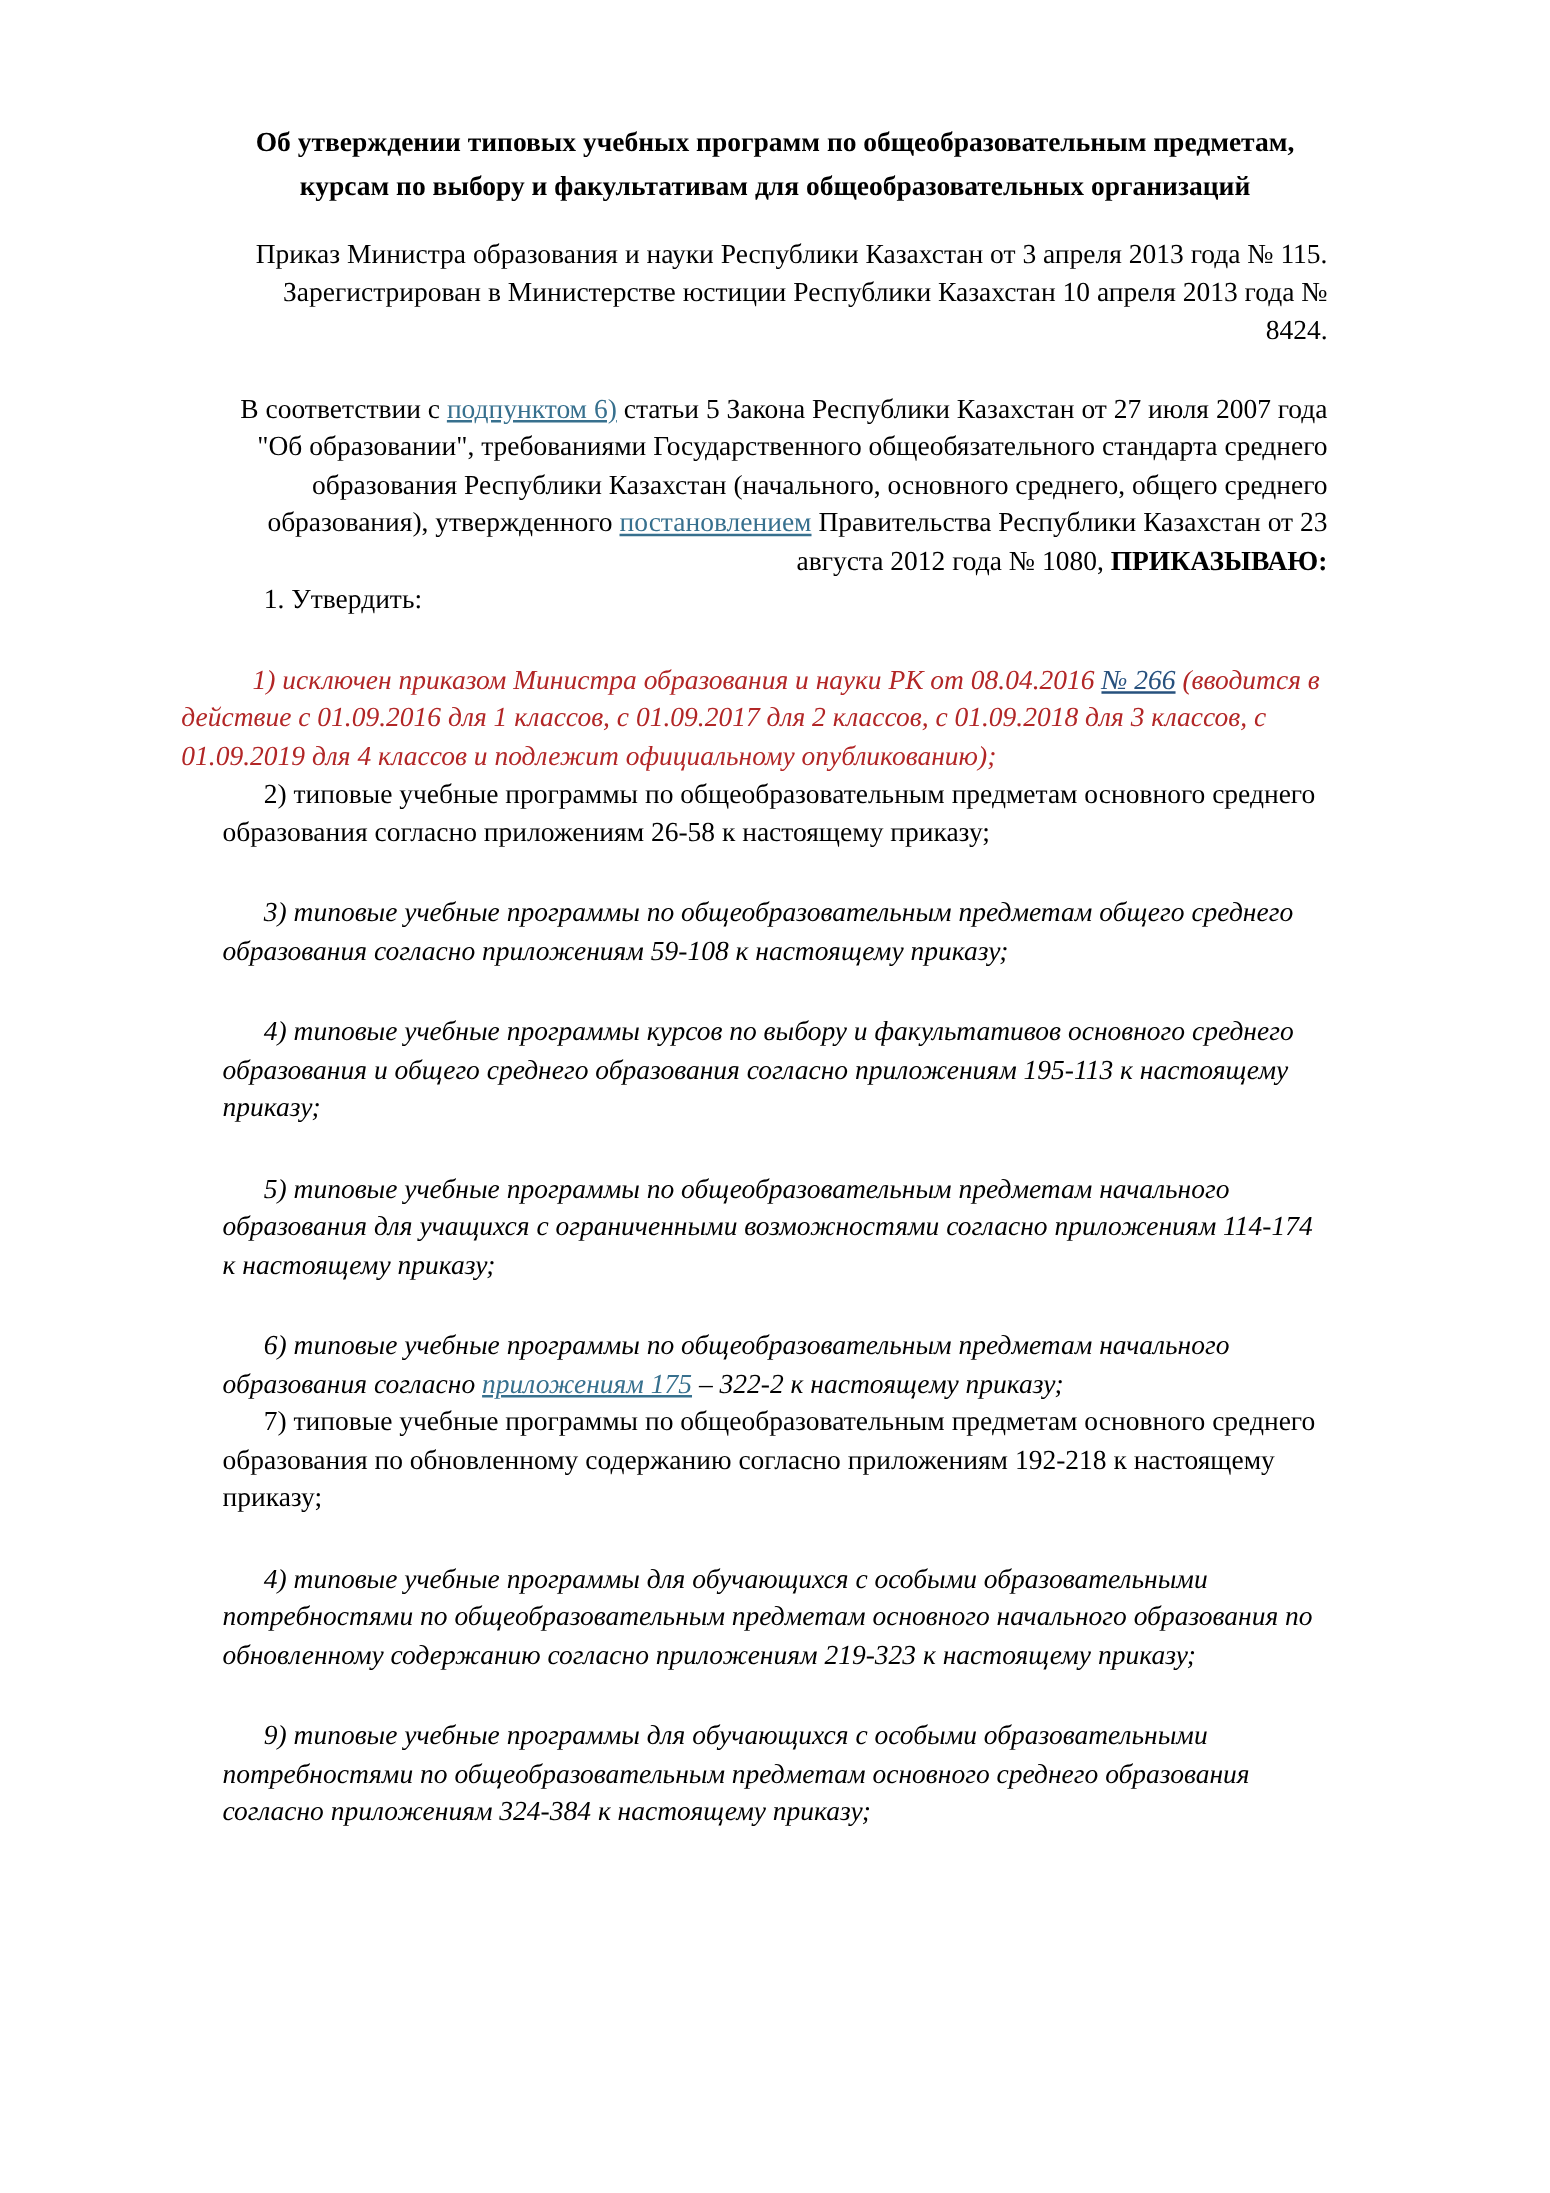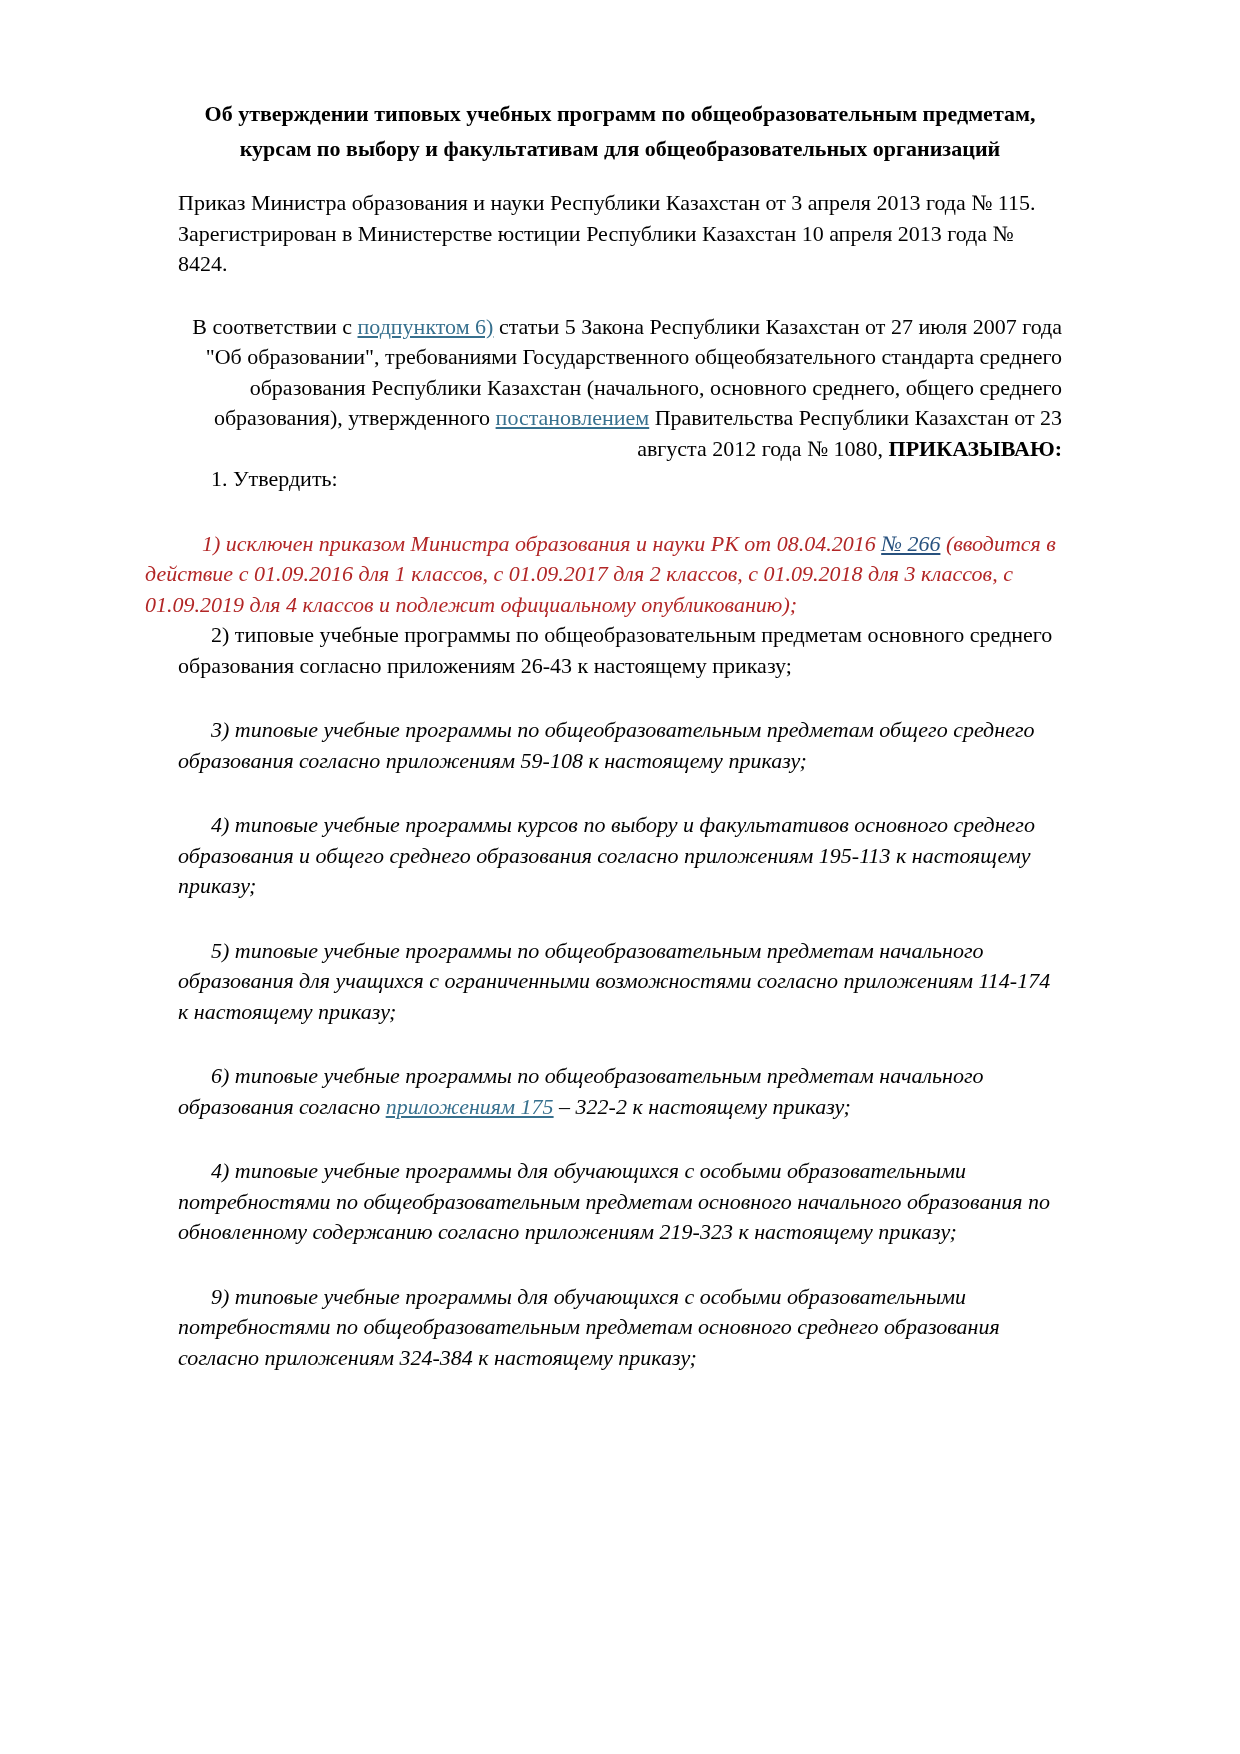--- a/index.html
+++ b/index.html
@@ -26,21 +26,21 @@
     font-weight: bold;
     line-height: 35px;
     text-align: center;
   }
   .para {
     margin: 0;
     font-size: 22px;
     line-height: 30.5px;
     text-align: left;
   }
-  .mt-meta    { margin-top: 22px; }
+  .mt-meta    { margin-top: 22px; text-align: right; }
   .mt-pre     { margin-top: 32px; text-align: right; }
   .gap        { margin-top: 34px; font-style: italic; }
   .indent     { text-indent: 33px; }
   .red-block  {
     margin-left: -33px;
     text-indent: 57px;
   }
   .seg-text     { color: #000000; }
   .seg-bold     { color: #000000; font-weight: bold; }
   .seg-red      { color: #b22626; }
@@ -63,29 +63,30 @@
   <h1 class="doc-title">Об утверждении типовых учебных программ по общеобразовательным предметам, курсам по выбору и факультативам для общеобразовательных организаций</h1>
 
   <p class="para mt-meta">Приказ Министра образования и науки Республики Казахстан от 3 апреля 2013 года № 115. Зарегистрирован в Министерстве юстиции Республики Казахстан 10 апреля 2013 года № 8424.</p>
 
   <p class="para mt-pre"><span class="seg-text">В соответствии с </span><a class="seg-link">подпунктом 6)</a><span class="seg-text"> статьи 5 Закона Республики Казахстан от 27 июля 2007 года "Об образовании", требованиями Государственного общеобязательного стандарта среднего образования Республики Казахстан (начального, основного среднего, общего среднего образования), утвержденного </span><a class="seg-link">постановлением</a><span class="seg-text"> Правительства Республики Казахстан от 23 августа 2012 года № 1080, </span><span class="seg-bold">ПРИКАЗЫВАЮ:</span></p>
 
   <p class="para indent">1. Утвердить:</p>
 
   <p class="para indent red-block gap"><span class="seg-red">1) исключен приказом Министра образования и науки РК от 08.04.2016 </span><a class="seg-red-link">№ 266</a><span class="seg-red"> (вводится в действие с 01.09.2016 для 1 классов, с 01.09.2017 для 2 классов, с 01.09.2018 для 3 классов, с 01.09.2019 для 4 классов и подлежит официальному опубликованию);</span></p>
 
-  <p class="para indent">2) типовые учебные программы по общеобразовательным предметам основного среднего образования согласно приложениям 26-43 к настоящему приказу;</p>
+  <p class="para indent">2) типовые учебные программы по общеобразовательным предметам основного среднего образования согласно приложениям 26-58 к настоящему приказу;</p>
 
   <p class="para indent gap">3) типовые учебные программы по общеобразовательным предметам общего среднего образования согласно приложениям 59-108 к настоящему приказу;</p>
 
   <p class="para indent gap">4) типовые учебные программы курсов по выбору и факультативов основного среднего образования и общего среднего образования согласно приложениям 195-113 к настоящему приказу;</p>
 
   <p class="para indent gap">5) типовые учебные программы по общеобразовательным предметам начального образования для учащихся с ограниченными возможностями согласно приложениям 114-174 к настоящему приказу;</p>
 
   <p class="para indent gap"><span class="seg-text">6) типовые учебные программы по общеобразовательным предметам начального образования согласно </span><a class="seg-link">приложениям 175</a><span class="seg-text"> – 322-2 к настоящему приказу;</span></p>
 
+  <p class="para indent">7) типовые учебные программы по общеобразовательным предметам основного среднего образования по обновленному содержанию согласно приложениям 192-218 к настоящему приказу;</p>
 
   <p class="para indent gap">4) типовые учебные программы для обучающихся с особыми образовательными потребностями по общеобразовательным предметам основного начального образования по обновленному содержанию согласно приложениям 219-323 к настоящему приказу;</p>
 
   <p class="para indent gap">9) типовые учебные программы для обучающихся с особыми образовательными потребностями по общеобразовательным предметам основного среднего образования согласно приложениям 324-384 к настоящему приказу;</p>
 
 
 </div>
 
 </body></html>

